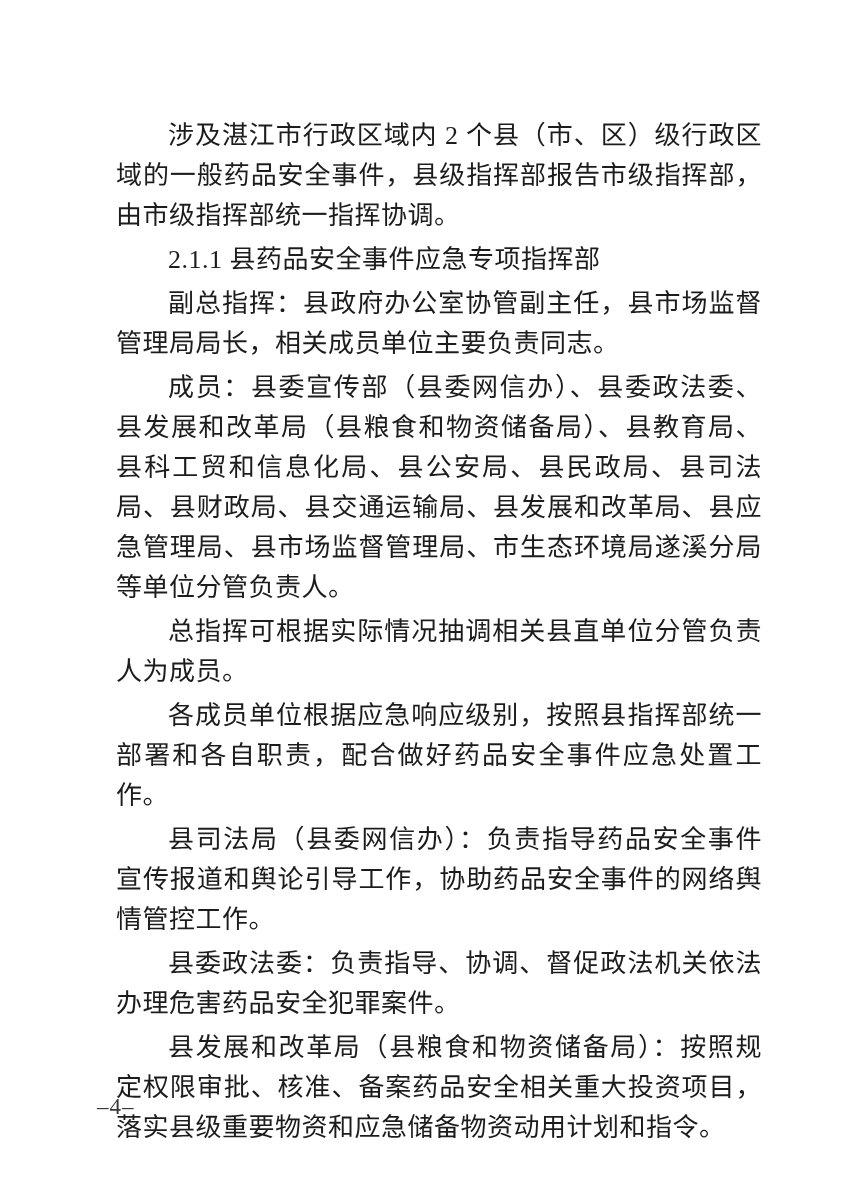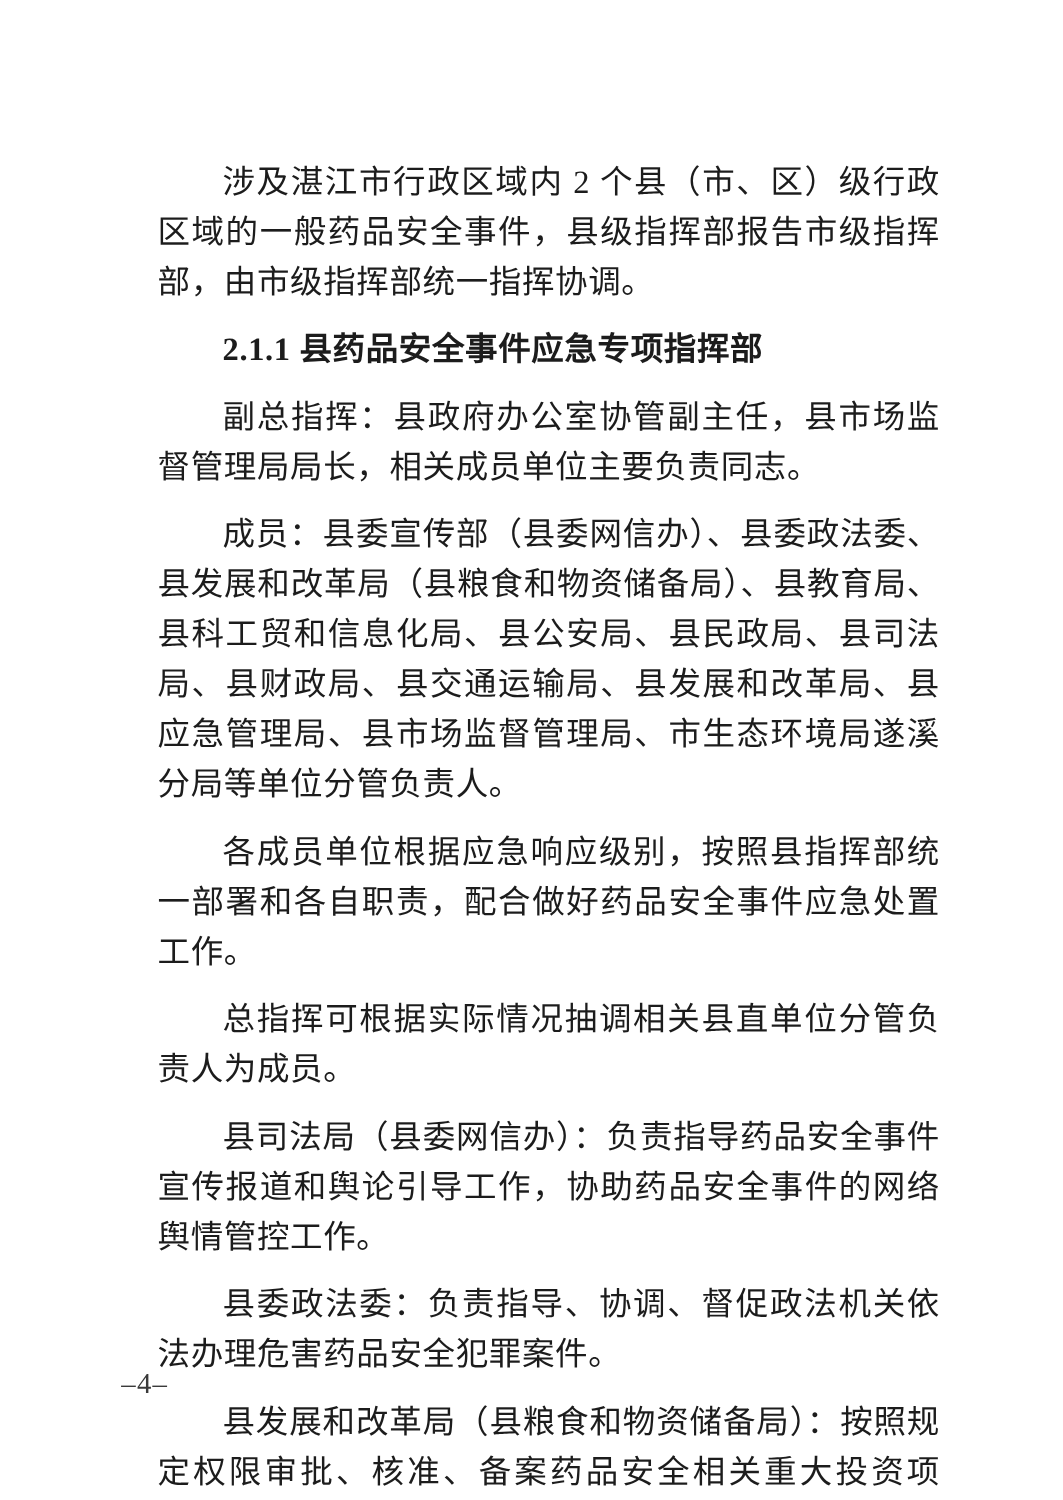--- a/index.html
+++ b/index.html
@@ -20,50 +20,50 @@
     background: #ffffff;
     overflow: hidden;
   }
   .content {
     position: absolute;
     left: 112px;
     top: 112px;
     width: 654px;
   }
   .content p {
-    margin: 14px;
+    margin: 4px;
     padding: 0;
     font-size: 26px;
     line-height: 40px;
     text-align: justify;
     text-indent: 2em;
     letter-spacing: 0.5px;
   }
   .content p.heading {
-    font-weight: bold;
+    font-weight: normal;
   }
   .pageno {
     position: absolute;
     left: 97px;
     top: 1094px;
     font-size: 23px;
     letter-spacing: 1px;
     color: #3a3a3a;
     font-family: "Liberation Serif", "DejaVu Serif", serif;
   }
 </style>
 </head>
 <body>
 
 <div class="sheet">
   <div class="content">
     <p>涉及湛江市行政区域内 2 个县（市、区）级行政区域的一般药品安全事件，县级指挥部报告市级指挥部，由市级指挥部统一指挥协调。</p>
     <p class="heading">2.1.1 县药品安全事件应急专项指挥部</p>
     <p>副总指挥：县政府办公室协管副主任，县市场监督管理局局长，相关成员单位主要负责同志。</p>
     <p>成员：县委宣传部（县委网信办）、县委政法委、县发展和改革局（县粮食和物资储备局）、县教育局、县科工贸和信息化局、县公安局、县民政局、县司法局、县财政局、县交通运输局、县发展和改革局、县应急管理局、县市场监督管理局、市生态环境局遂溪分局等单位分管负责人。</p>
+    <p>总指挥可根据实际情况抽调相关县直单位分管负责人为成员。</p>
     <p>各成员单位根据应急响应级别，按照县指挥部统一部署和各自职责，配合做好药品安全事件应急处置工作。</p>
-    <p>总指挥可根据实际情况抽调相关县直单位分管负责人为成员。</p>
     <p>县司法局（县委网信办）：负责指导药品安全事件宣传报道和舆论引导工作，协助药品安全事件的网络舆情管控工作。</p>
     <p>县委政法委：负责指导、协调、督促政法机关依法办理危害药品安全犯罪案件。</p>
     <p>县发展和改革局（县粮食和物资储备局）：按照规定权限审批、核准、备案药品安全相关重大投资项目，落实县级重要物资和应急储备物资动用计划和指令。</p>
   </div>
   <div class="pageno">–4–</div>
 </div>
 
 </body></html>

